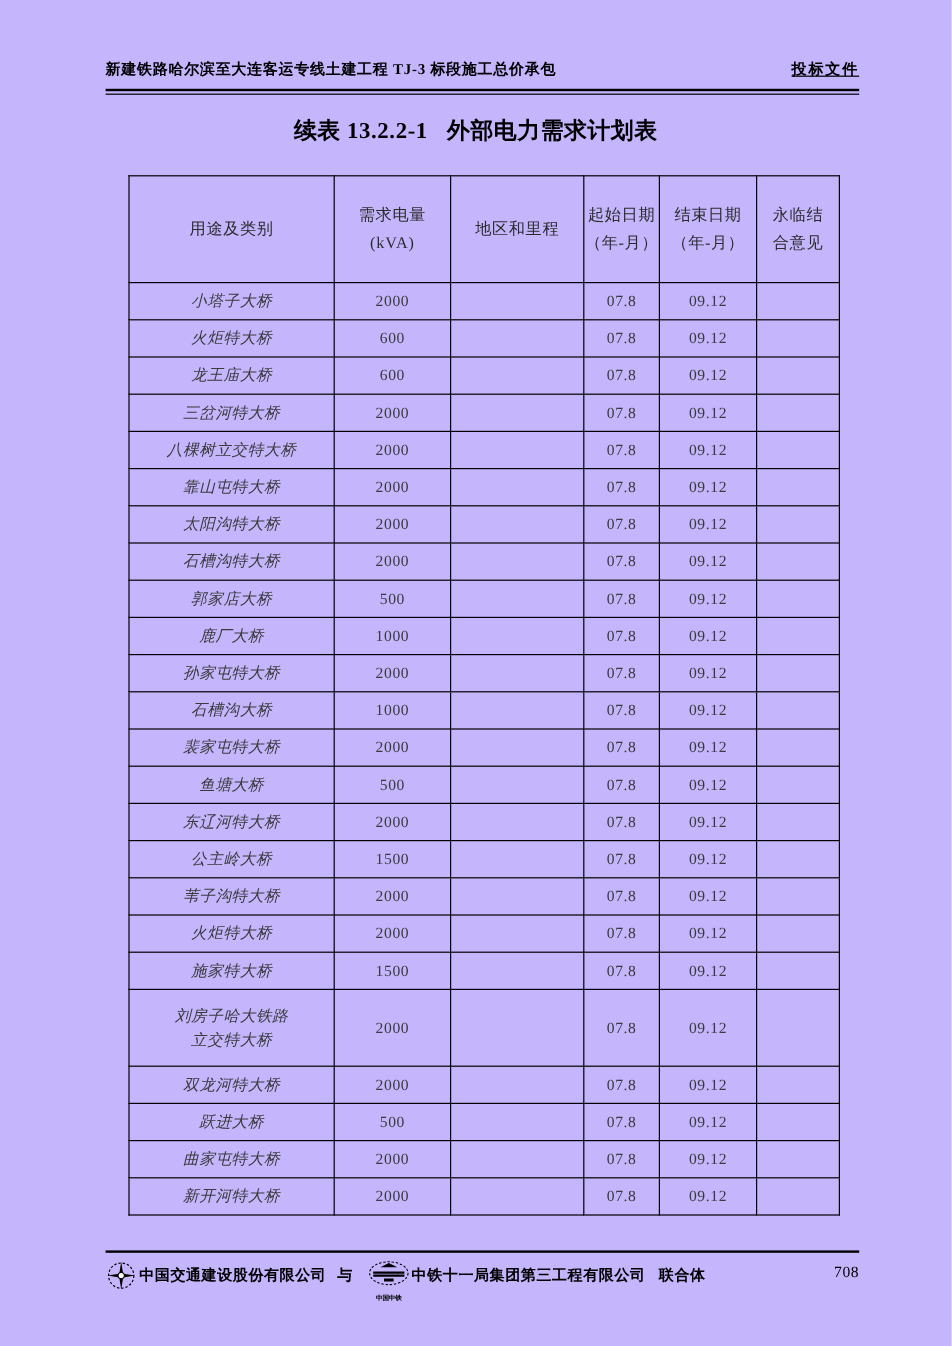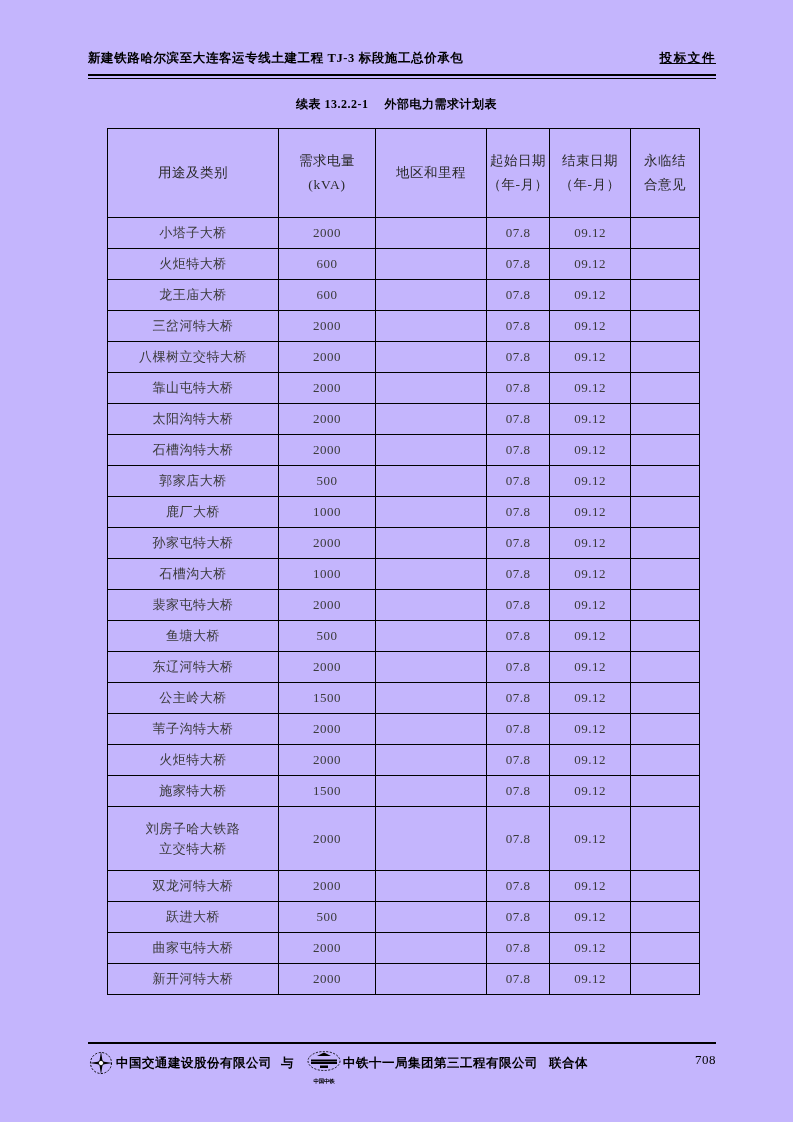--- a/index.html
+++ b/index.html
@@ -66,34 +66,34 @@
     background: #000000;
   }
 
   
   .table-title {
     position: absolute;
     left: 0;
     top: 96px;
     width: 793px;
     text-align: center;
-    font-size: 12px;
+    font-size: 19px;
     font-weight: bold;
     letter-spacing: 0.5px;
   }
   .table-title .title-num {
     font-family: "Liberation Serif", "DejaVu Serif", serif;
   }
   .title-gap { display: inline-block; width: 16px; }
 
   
   .table-wrap {
     position: absolute;
     left: 107px;
-    top: 128px;
+    top: 146px;
     width: 586px;
   }
   table.plan-table {
     border-collapse: collapse;
     width: 586px;
     table-layout: fixed;
   }
   table.plan-table td,
   table.plan-table th {
     border: 1px solid #000000;
@@ -120,21 +120,21 @@
     height: 63px;
   }
   td.col-name, th.col-name { width: 170px; }
   td.col-kva,  th.col-kva  { width: 96px; }
   td.col-area, th.col-area { width: 110px; }
   td.col-start,th.col-start{ width: 62px; }
   td.col-end,  th.col-end  { width: 80px; }
   td.col-note, th.col-note { width: 68px; }
 
   .hdr-line { display: block; }
-  .name-line { display: block; }
+  .name-line { display: block; font-style: italic; }
 
   .num-cell {
     font-family: "Liberation Serif", "DejaVu Serif", serif;
     letter-spacing: 0.8px;
   }
 
   
   .footer-rule {
     position: absolute;
     left: 88px;

